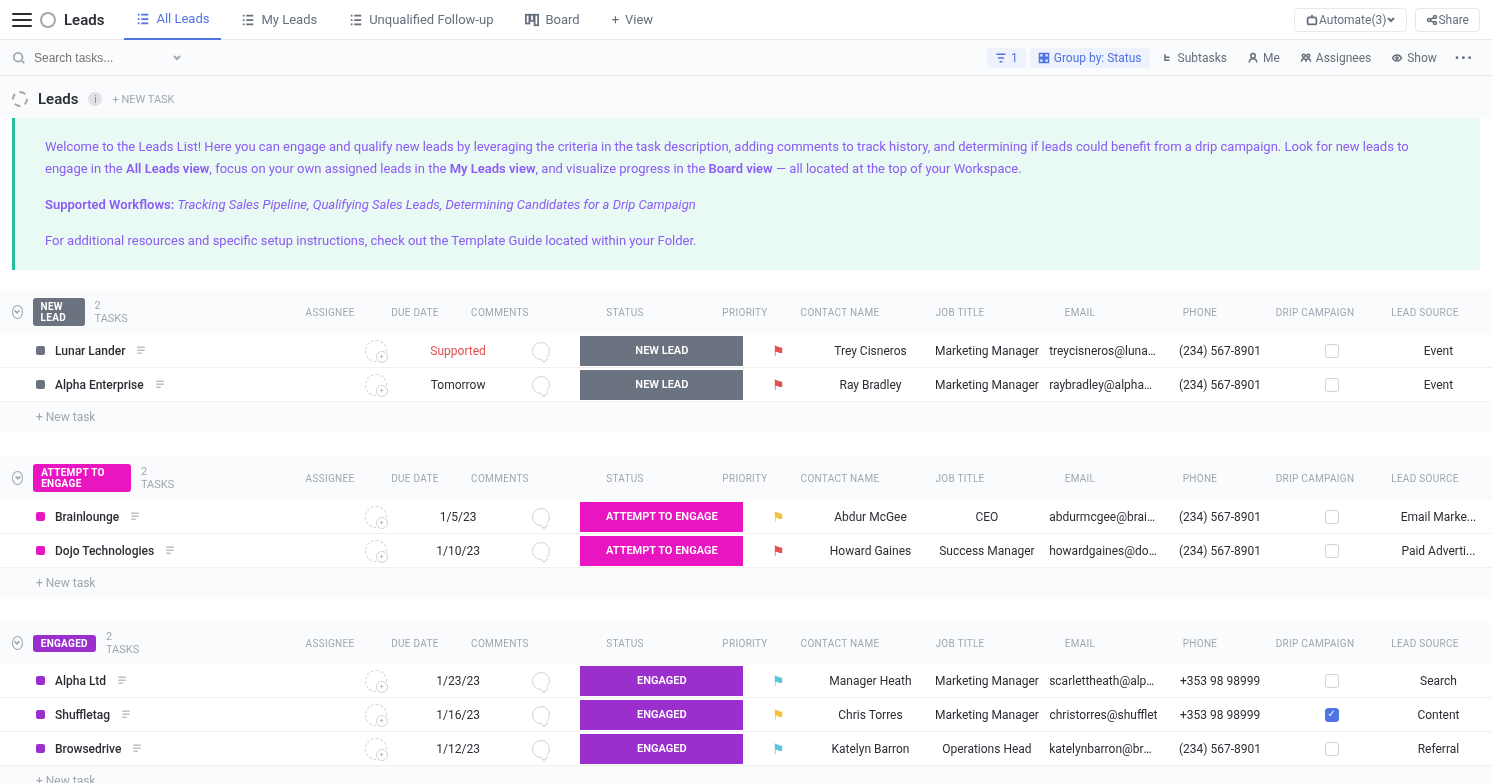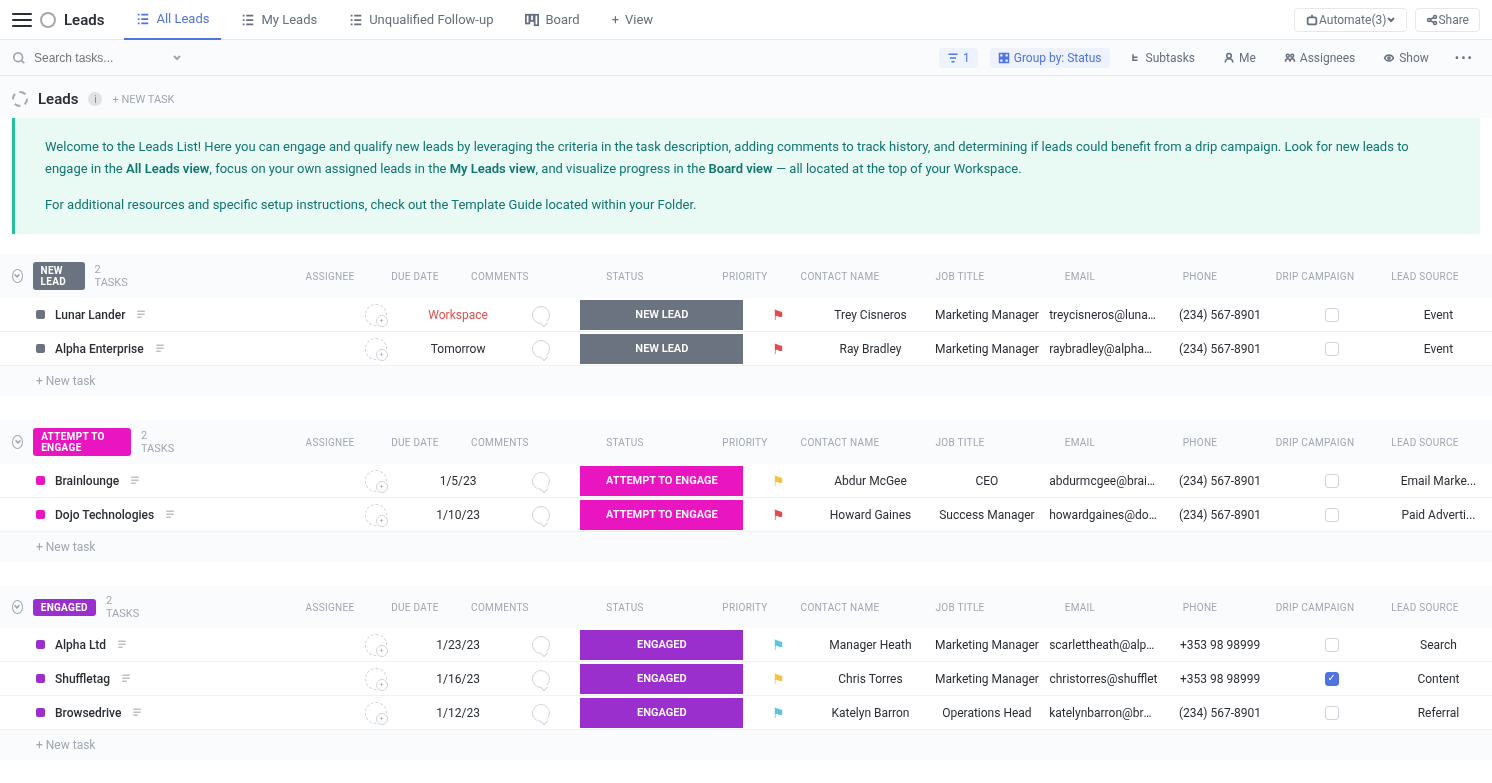--- a/index.html
+++ b/index.html
@@ -10,35 +10,35 @@
 .circle-icon { width: 16px; height: 16px; border: 2px solid #a8a8a8; border-radius: 50%; }
 .page-title { font-size: 15px; font-weight: 600; margin-right: 12px; }
 .view-tab { display: flex; align-items: center; gap: 6px; padding: 0 12px; height: 40px; color: #656f7d; cursor: pointer; font-size: 13px; }
 .view-tab.active { color: #4f73e3; border-bottom: 2px solid #4f73e3; }
 .view-tab svg { width: 14px; height: 14px; }
 .spacer { flex: 1; }
 .top-btn { display: flex; align-items: center; gap: 0; padding: 4px 10px; border: 1px solid #e8e8e8; border-radius: 4px; color: #656f7d; cursor: pointer; font-size: 12px; }
 .top-btn .badge { color: #656f7d; }
 .chev { width: 10px; height: 10px; }
 
-.toolbar { display: flex; align-items: center; height: 36px; padding: 0 12px; gap: 12px; border-bottom: 1px solid #e8e8e8; background: #fafbfc; }
+.toolbar { display: flex; align-items: center; height: 36px; padding: 0 12px; gap: 4px; border-bottom: 1px solid #e8e8e8; background: #fafbfc; }
 .search-wrap { display: flex; align-items: center; gap: 8px; color: #a0a6b1; flex: 0 0 180px; }
 .search-input { border: none; outline: none; font-size: 12px; color: #656f7d; background: transparent; width: 130px; }
 .toolbar .spacer { flex: 1; }
 .chip { display: flex; align-items: center; gap: 4px; padding: 3px 8px; border-radius: 4px; font-size: 12px; color: #656f7d; cursor: pointer; }
 .chip.blue-bg { background: #eef2fd; color: #4f73e3; }
 .dots { letter-spacing: 2px; color: #656f7d; cursor: pointer; padding: 0 6px; }
 
 .page-head { display: flex; align-items: center; gap: 10px; padding: 14px 12px 10px; background: #fafbfc; }
 .page-head .circle-icon { border-style: dashed; }
 .page-head h2 { font-size: 15px; font-weight: 600; }
 .info-dot { width: 14px; height: 14px; border-radius: 50%; background: #e0e2e6; display: flex; align-items: center; justify-content: center; font-size: 10px; color: #888; }
 .new-task-link { color: #a0a6b1; font-size: 11px; cursor: pointer; }
 
-.banner { margin: 0 12px 20px 12px; border-left: 3px solid #25c19c; background: #e9f9f3; padding: 18px 30px; font-size: 13px; color: #0f766e; line-height: 1.7; }
+.banner { margin: 0 12px 20px 12px; border-left: 3px solid #25c19c; background: #e9f9f3; padding: 18px 30px; font-size: 13px; color: #8b5cf6; line-height: 1.7; }
 .banner p { margin-bottom: 14px; }
 .banner p:last-child { margin-bottom: 0; }
 .banner strong { font-weight: 600; }
 .banner em { font-style: italic; }
 
 .group { margin: 0 0 24px 0; background: #fafbfc; }
 .group-header { display: flex; align-items: center; padding: 8px 12px; gap: 10px; font-size: 10px; }
 .collapse-caret { width: 14px; height: 14px; border: 1.5px solid #a0a6b1; border-radius: 50%; display: flex; align-items: center; justify-content: center; color: #a0a6b1; cursor: pointer; }
 .status-pill { padding: 3px 8px; border-radius: 3px; font-size: 10px; font-weight: 700; color: #fff; letter-spacing: 0.3px; }
 .task-count { color: #a0a6b1; font-size: 11px; }
@@ -217,20 +217,23 @@
   <div class="circle-icon"></div>
   <h2>Leads</h2>
   <div class="info-dot">i</div>
   <span class="new-task-link">+ NEW TASK</span>
 </div>
 
 <div class="banner">
   <p>
     <span>Welcome to the Leads List! Here you can engage and qualify new leads by leveraging the criteria in the task description, adding comments to track history, and determining if leads could benefit from a drip campaign. Look for new leads to engage in the </span><strong>All Leads view</strong><span>, focus on your own assigned leads in the </span><strong>My Leads view</strong><span>, and visualize progress in the </span><strong>Board view</strong><span> — all located at the top of your Workspace.</span>
   </p>
+  <p>
+    <strong>Supported Workflows: </strong><em>Tracking Sales Pipeline,  Qualifying Sales Leads, Determining Candidates for a Drip Campaign</em>
+  </p>
   <p>For additional resources and specific setup instructions, check out the Template Guide located within your Folder.</p>
 </div>
 
 <div id="groups-root">
     <div class="group">
       <div class="group-header">
         <div class="collapse-caret">
           <svg width="8" height="8" viewBox="0 0 10 10">
             <path d="M2 3l3 3 3-3"></path>
           </svg>
@@ -256,21 +259,21 @@
       <div class="task-name-cell">
         <div class="sq sq-newlead"></div>
         <span class="task-name">Lunar Lander</span>
         <svg class="doc-icon" viewBox="0 0 16 16">
             <path d="M3 3h10M3 7h10M3 11h6"></path>
           </svg>
       </div>
       <div class="cell col-assignee">
           <div class="assignee-ph"></div>
         </div>
-      <div class="cell col-due due-red">Workspace</div>
+      <div class="cell col-due due-red">Supported</div>
       <div class="cell col-comments">
           <div class="comment-bubble"></div>
         </div>
       <div class="col-status">
           <div class="status-cell c-newlead">NEW LEAD</div>
         </div>
       <div class="cell col-priority">
           <span class="flag red">⚑</span>
         </div>
       <div class="cell col-contact">Trey Cisneros</div>

